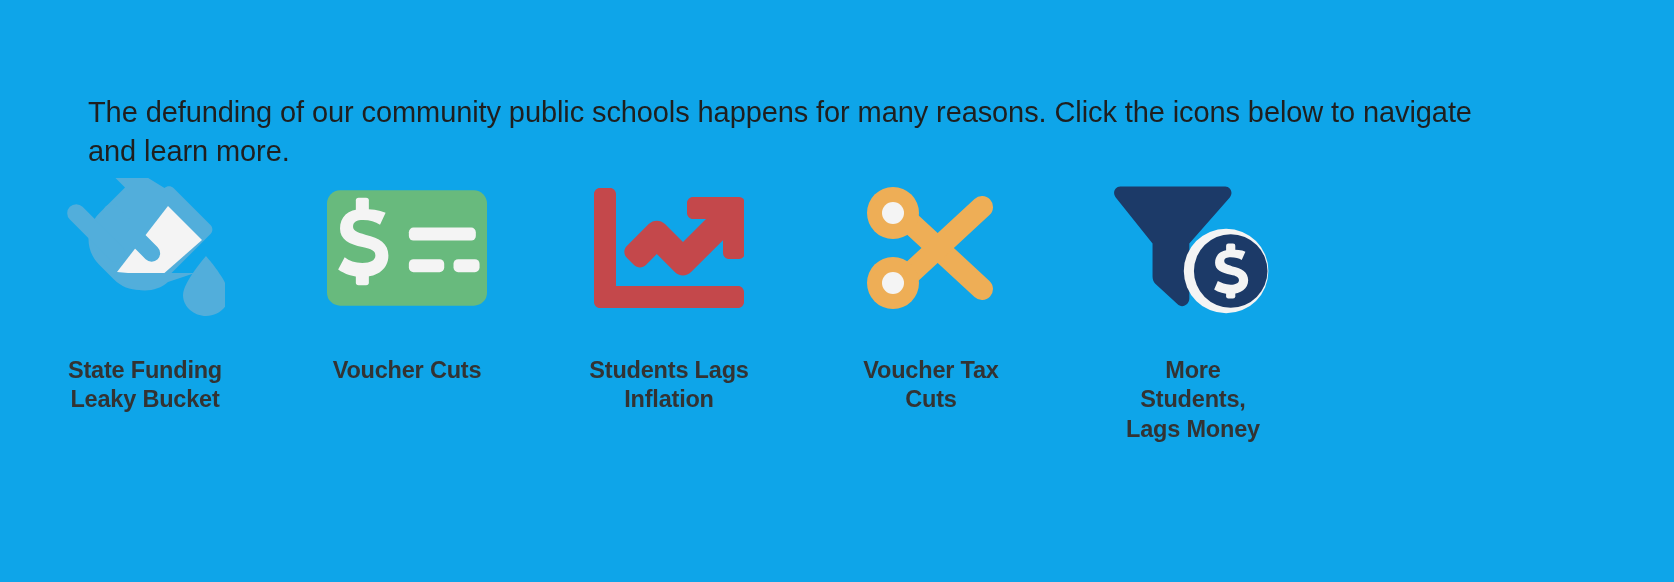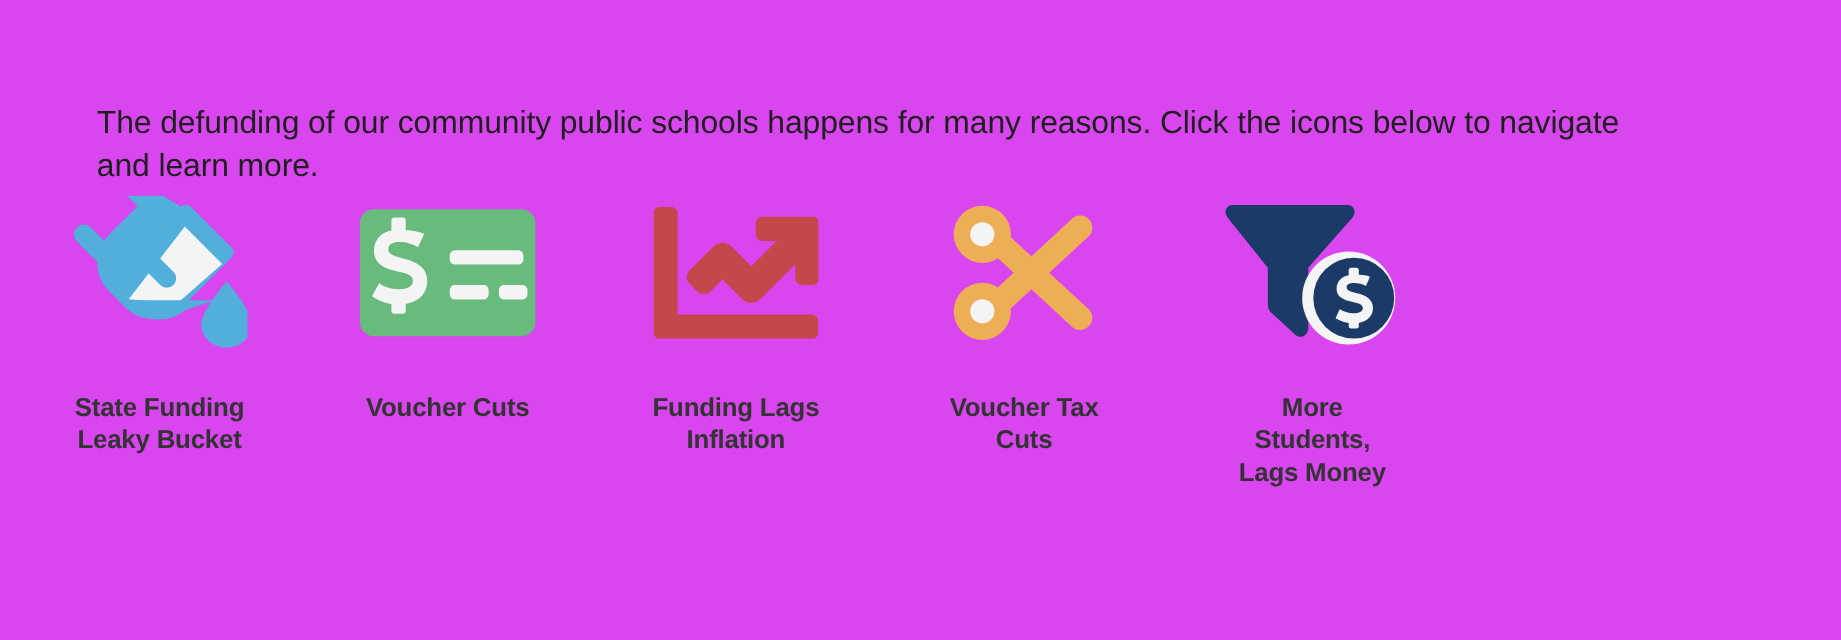--- a/index.html
+++ b/index.html
@@ -10,21 +10,21 @@
     width: 1674px;
     height: 582px;
     background: #f4f4f4;
     font-family: "Liberation Sans", sans-serif;
     overflow: hidden;
   }
   .page {
     position: relative;
     width: 1674px;
     height: 582px;
-    background: #d946ef;
+    background: #0ea5e9;
   }
   .intro {
     position: absolute;
     left: 88px;
     top: 64px;
     width: 1390px;
     font-size: 29px;
     line-height: 1.33;
     color: #1f1f1f;
     font-weight: 400;
@@ -114,21 +114,21 @@
 
     <div class="tile">
       <div class="icon-box">
         <svg width="150" height="120" viewBox="0 0 150 120">
           <g fill="#C4484B">
             <path d="M0 6 C0 2.7 2.7 0 6 0 L16 0 C19.3 0 22 2.7 22 6 L22 98 L144 98 C147.3 98 150 100.7 150 104 L150 114 C150 117.3 147.3 120 144 120 L6 120 C2.7 120 0 117.3 0 114 Z"></path>
             <path d="M99 9 C95.7 9 93 11.7 93 15 L93 25 C93 28.3 95.7 31 99 31 L112 31 L89 54 L71 36 C66.5 31.5 59.2 31.5 54.7 36 L32.8 57.9 C29.5 61.2 29.5 66.5 32.8 69.8 L40 77 C43.3 80.3 48.6 80.3 51.9 77 L62.8 66.1 L80.8 84.1 C85.3 88.6 92.6 88.6 97.1 84.1 L129 52.2 L129 65 C129 68.3 131.7 71 135 71 L145 71 C148.3 71 151 68.3 151 65 L151 15 C151 11.7 148.3 9 145 9 Z"></path>
           </g>
         </svg>
       </div>
-      <div class="tile-label">Funding Lags
+      <div class="tile-label">Students Lags
 Inflation</div>
     </div>
 
     <div class="tile">
       <div class="icon-box">
         <svg width="130" height="126" viewBox="0 0 130 126">
           <g stroke="#EEAE56" fill="none" stroke-width="22" stroke-linecap="round">
             <line x1="36" y1="30" x2="116" y2="104"></line>
             <line x1="36" y1="96" x2="116" y2="22"></line>
           </g>

